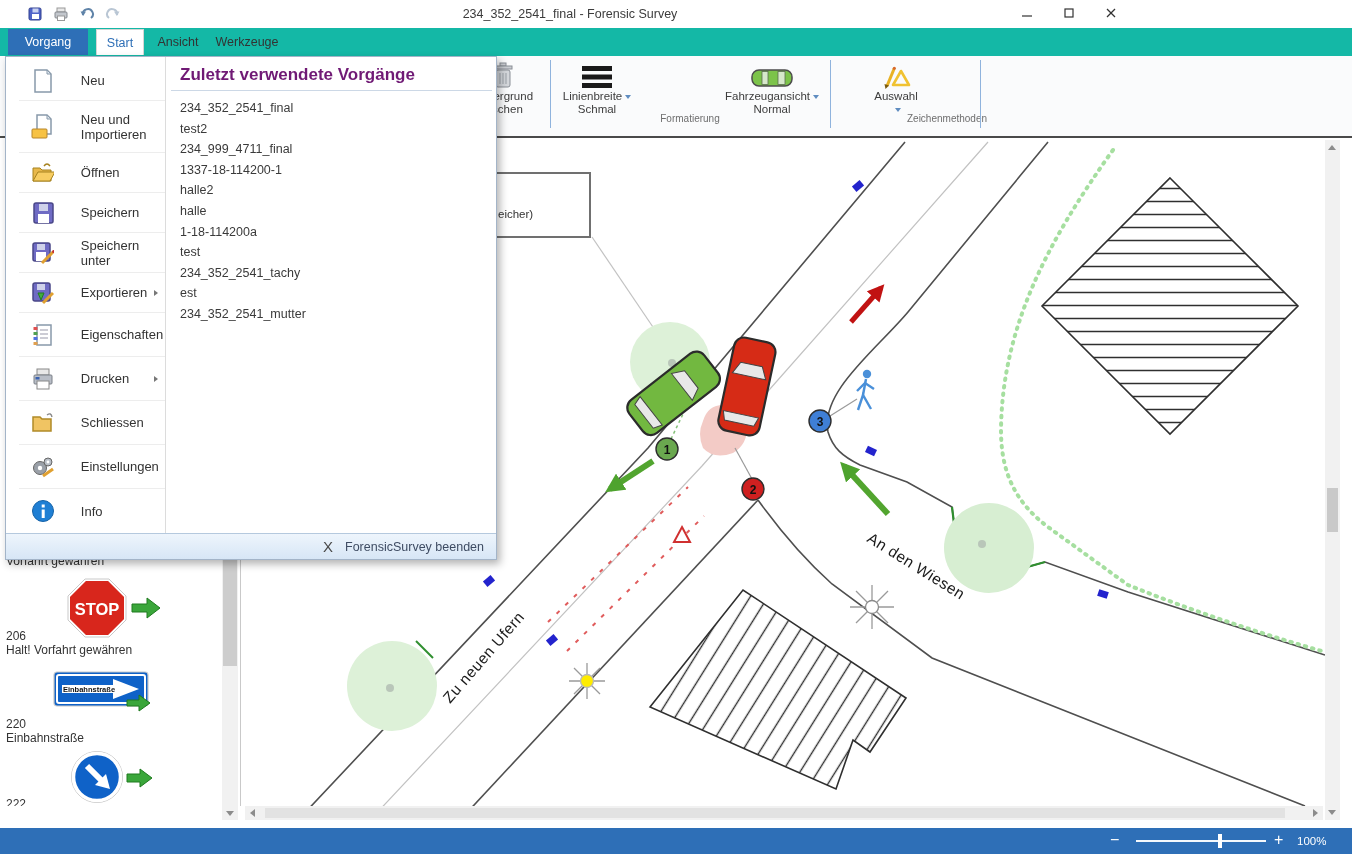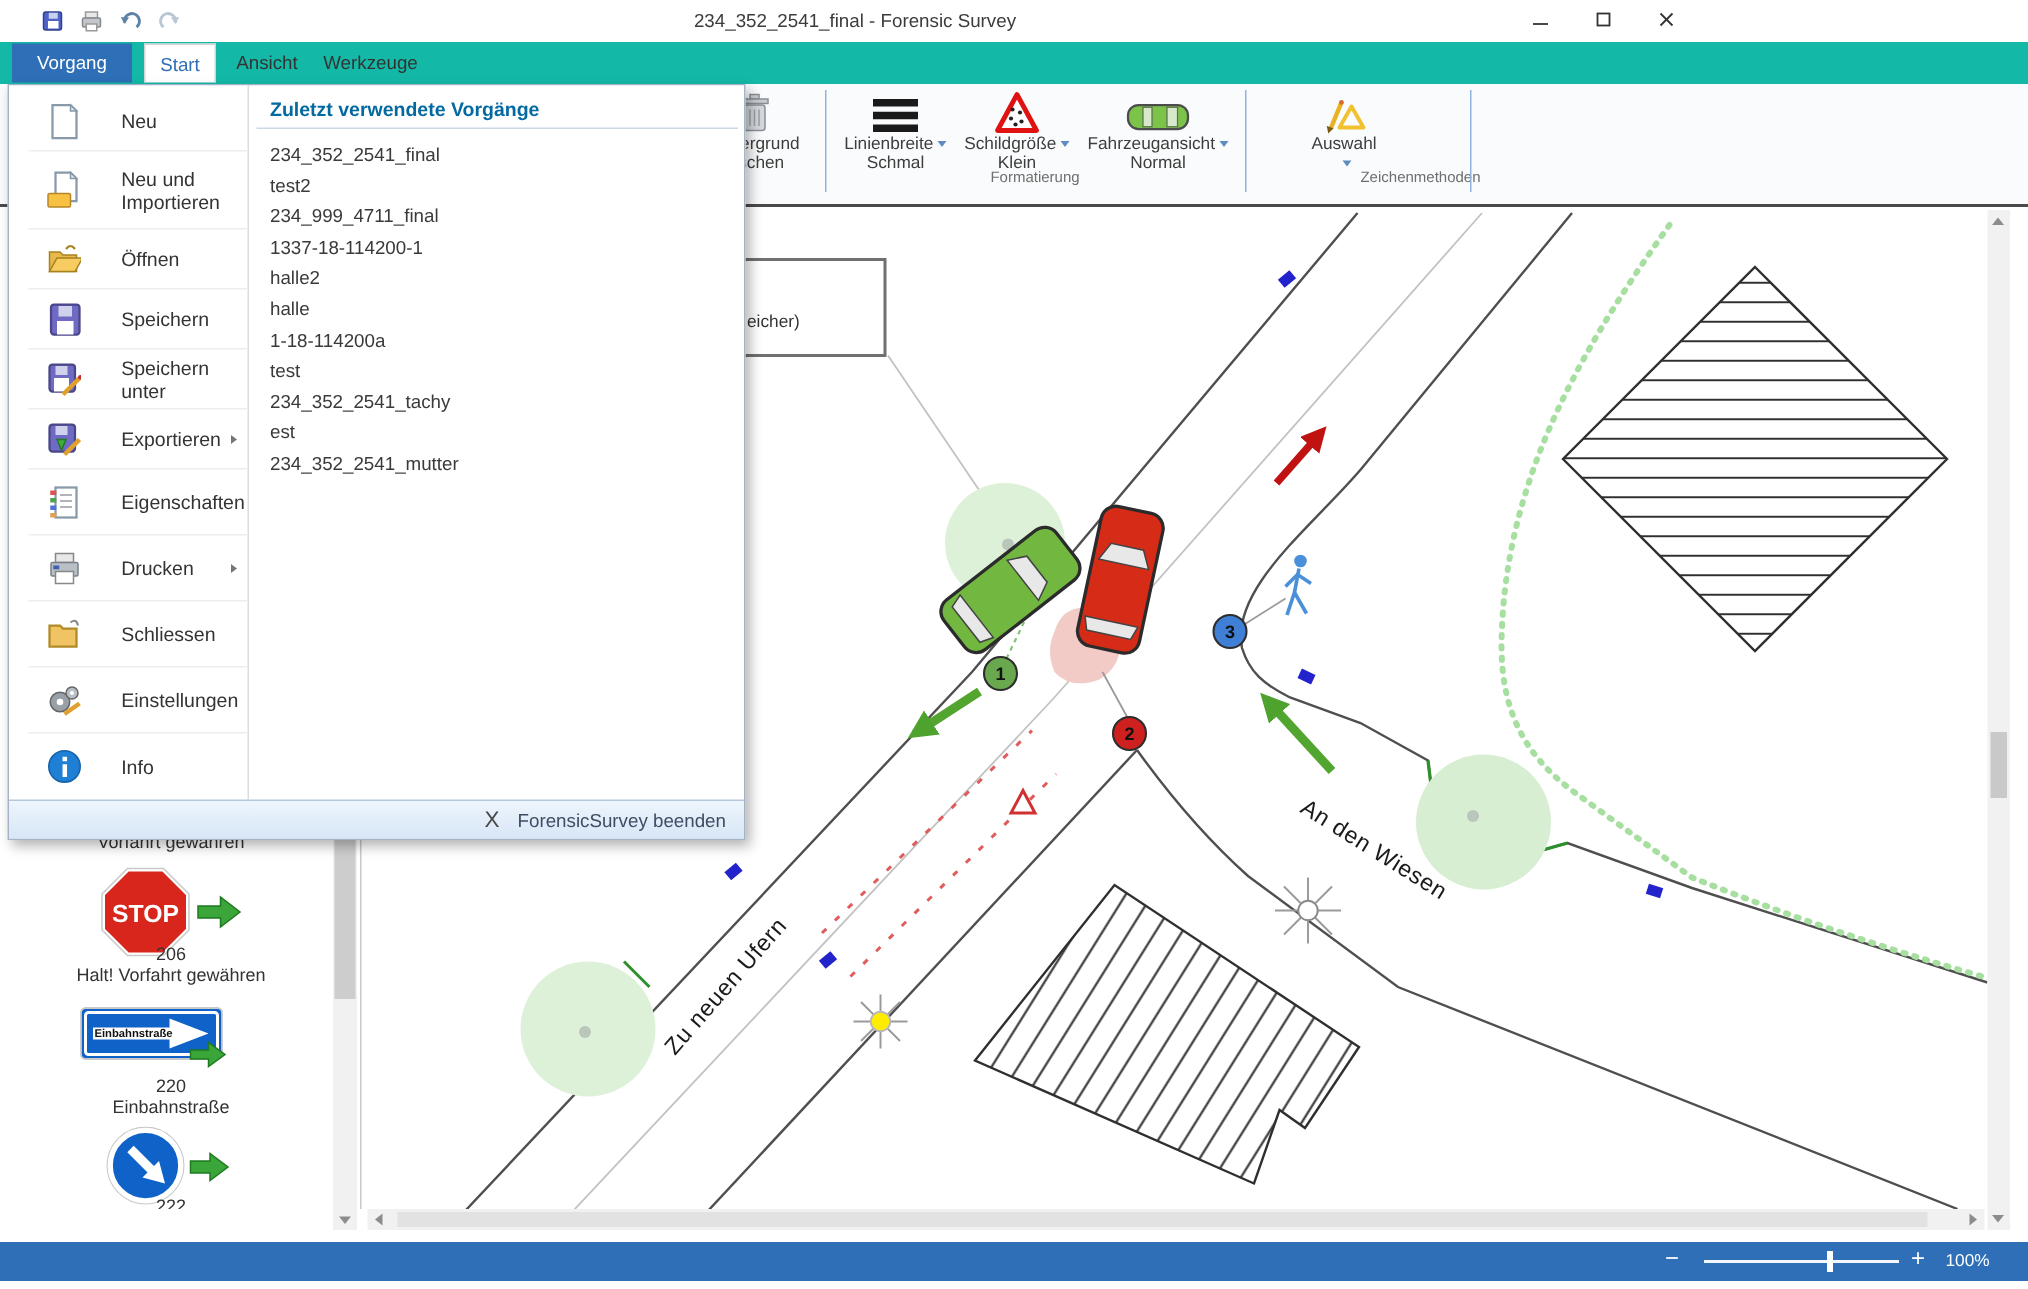--- a/index.html
+++ b/index.html
@@ -41,33 +41,33 @@
   .menu { position:absolute; left:5px; top:56px; width:492px; height:504px; background:#fff;
     border:1px solid #a3b4c8; box-shadow:3px 4px 8px rgba(0,0,0,.3); z-index:50; }
   .menu-left { position:absolute; left:0; top:0; bottom:26px; width:160px; background:#fff;
     border-right:1px solid #dcdcdc; padding-top:4px; }
   .mi { position:relative; display:flex; align-items:center; gap:27px; padding-left:11px;
     border-bottom:1px solid #ededed; font-size:13px; color:#333;margin-left:13px; }
   .mi .lbl { width:92px; line-height:15px; }
   .mi .sub { position:absolute; right:7px; width:0; height:0; border-top:3.5px solid transparent;
     border-bottom:3.5px solid transparent; border-left:4px solid #777; }
   .menu-right { position:absolute; left:161px; right:0; top:0; bottom:26px; background:#fff; }
-  .recent-hdr { margin:0 4px; padding:8px 9px 5px 9px; font-size:13px; font-weight:bold;
-    color:#0369a1; border-bottom:1px solid #ccd8e6; }
+  .recent-hdr { margin:0 4px; padding:8px 9px 5px 9px; font-size:17px; font-weight:bold;
+    color:#701a75; border-bottom:1px solid #ccd8e6; }
   .recent-list { padding:7px 13px; }
   .rfile { font-size:12.5px; color:#3a3a3a; line-height:20.6px; white-space:nowrap; }
   .menu-foot { position:absolute; left:0; right:0; bottom:0; height:26px;
     background:linear-gradient(#eef5fc,#d7e6f6); border-top:1px solid #b5c9de;
     display:flex; align-items:center; justify-content:flex-end; padding-right:12px; gap:12px; }
   .menu-foot .x { font-size:15px; color:#4a4a4a; }
   .menu-foot .q { font-size:12.5px; color:#3f4c63; }
 
   
   .sidebar { position:absolute; left:6px; top:140px; width:216px; height:666px; background:#fff; overflow:hidden; }
-  .sign-label { position:absolute; width:216px; text-align:center; font-size:12px; color:#333; line-height:14px; }
+  .sign-label { position:absolute; width:216px; text-align:left; font-size:12px; color:#333; line-height:14px; }
   .sb-scroll { position:absolute; left:222px; top:140px; width:16px; height:680px; background:#f1f1f1; }
   .sb-thumb { position:absolute; left:1px; width:14px; background:#cdcdcd; }
   .divider-v { position:absolute; left:240px; top:140px; width:1px; height:666px; background:#c9c9c9; }
 
   
   .canvas { position:absolute; left:245px; top:140px; width:1080px; height:666px; background:#fff; }
 
   
   .hscroll { position:absolute; left:245px; top:806px; width:1078px; height:14px; background:#f1f1f1; }
   .hthumb { position:absolute; left:20px; top:2px; height:10px; width:1020px; background:#e2e2e2; }
@@ -174,34 +174,20 @@
           <svg width="34" height="26">
         <rect x="2" y="2" width="30" height="5" fill="#1a1a1a"></rect>
         <rect x="2" y="10.5" width="30" height="5" fill="#1a1a1a"></rect>
         <rect x="2" y="19" width="30" height="5" fill="#1a1a1a"></rect>
           </svg>
         </div>
       <div class="l1"><span>Linienbreite</span><span class="dd"></span></div>
       <div class="l2">Schmal</div>
     </div>
 
-    <div class="rbtn" style="left:634px;width:88px;">
-      <div class="ricon">
-          <svg width="32" height="30">
-        <polygon points="16,3 29,27 3,27" fill="#fff" stroke="#e01111" stroke-width="3.2" stroke-linejoin="round"></polygon>
-        <circle cx="13" cy="13" r="1.4" fill="#222"></circle>
-            <circle cx="18" cy="15" r="1.4" fill="#222"></circle>
-        <circle cx="12" cy="19" r="1.4" fill="#222"></circle>
-            <circle cx="19" cy="21" r="1.4" fill="#222"></circle>
-        <circle cx="15" cy="23" r="1.4" fill="#222"></circle>
-          </svg>
-        </div>
-      <div class="l1"><span>Schildgröße</span><span class="dd"></span></div>
-      <div class="l2">Klein</div>
-    </div>
 
     <div class="rbtn" style="left:720px;width:104px;">
       <div class="ricon">
           <svg width="44" height="24">
         <rect x="2" y="4" width="40" height="16" rx="7" fill="#7cc34a" stroke="#4c4c4c" stroke-width="1.5"></rect>
         <rect x="12" y="5.5" width="6" height="13" fill="#d7e8cb" stroke="#5a6b50" stroke-width=".8"></rect>
         <rect x="28" y="5.5" width="7" height="13" fill="#d7e8cb" stroke="#5a6b50" stroke-width=".8"></rect>
           </svg>
         </div>
       <div class="l1"><span>Fahrzeugansicht</span><span class="dd"></span></div>

